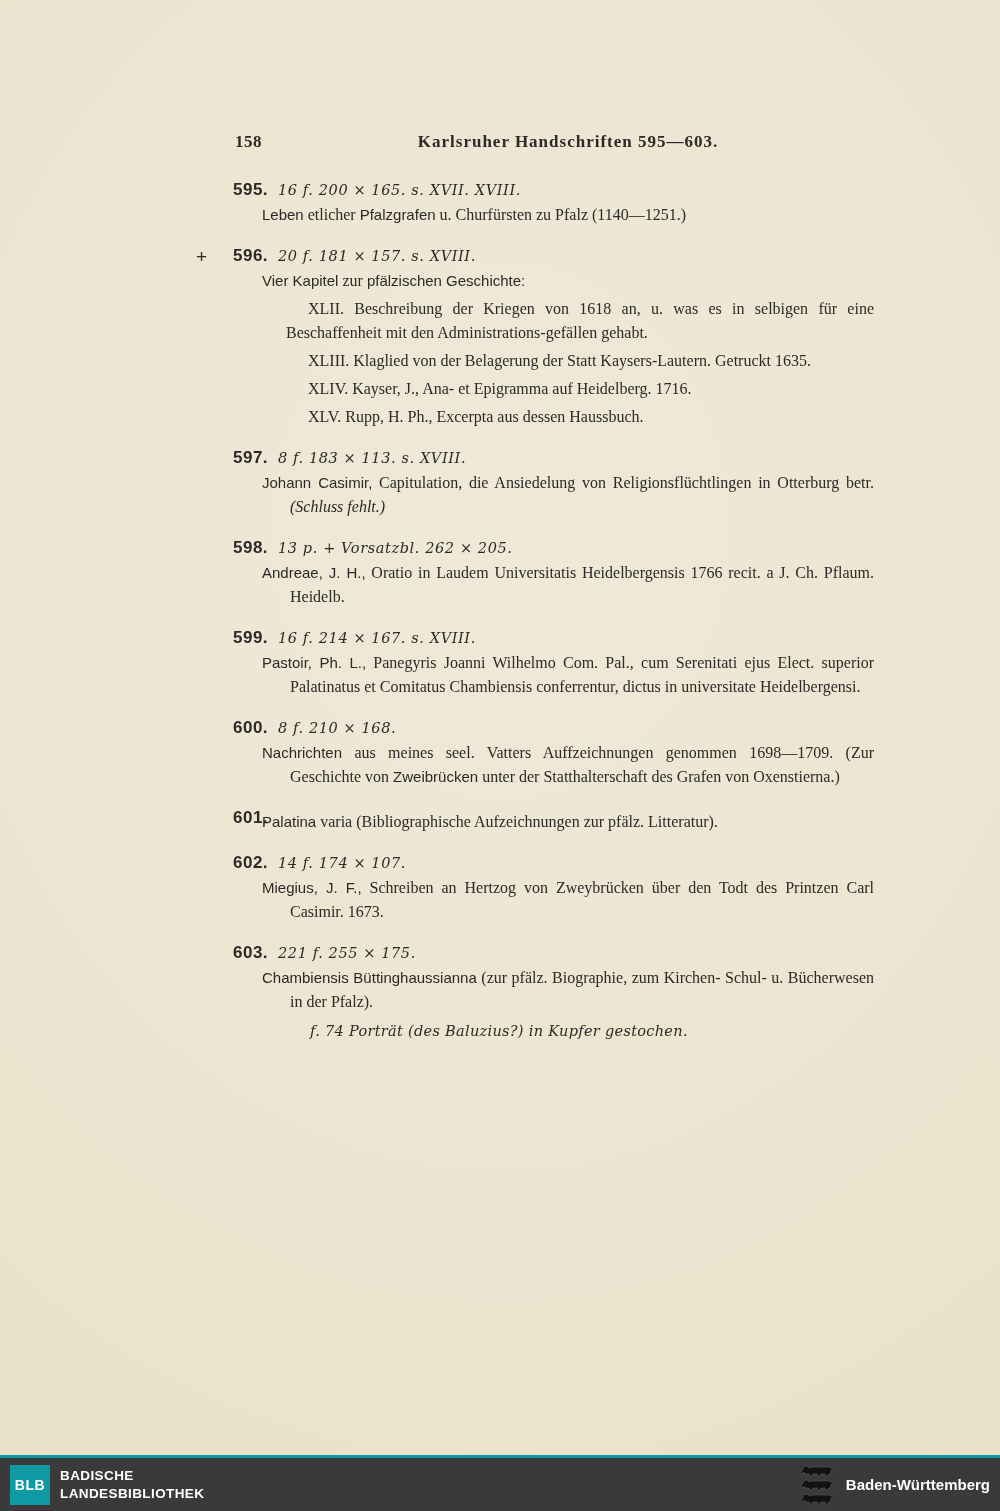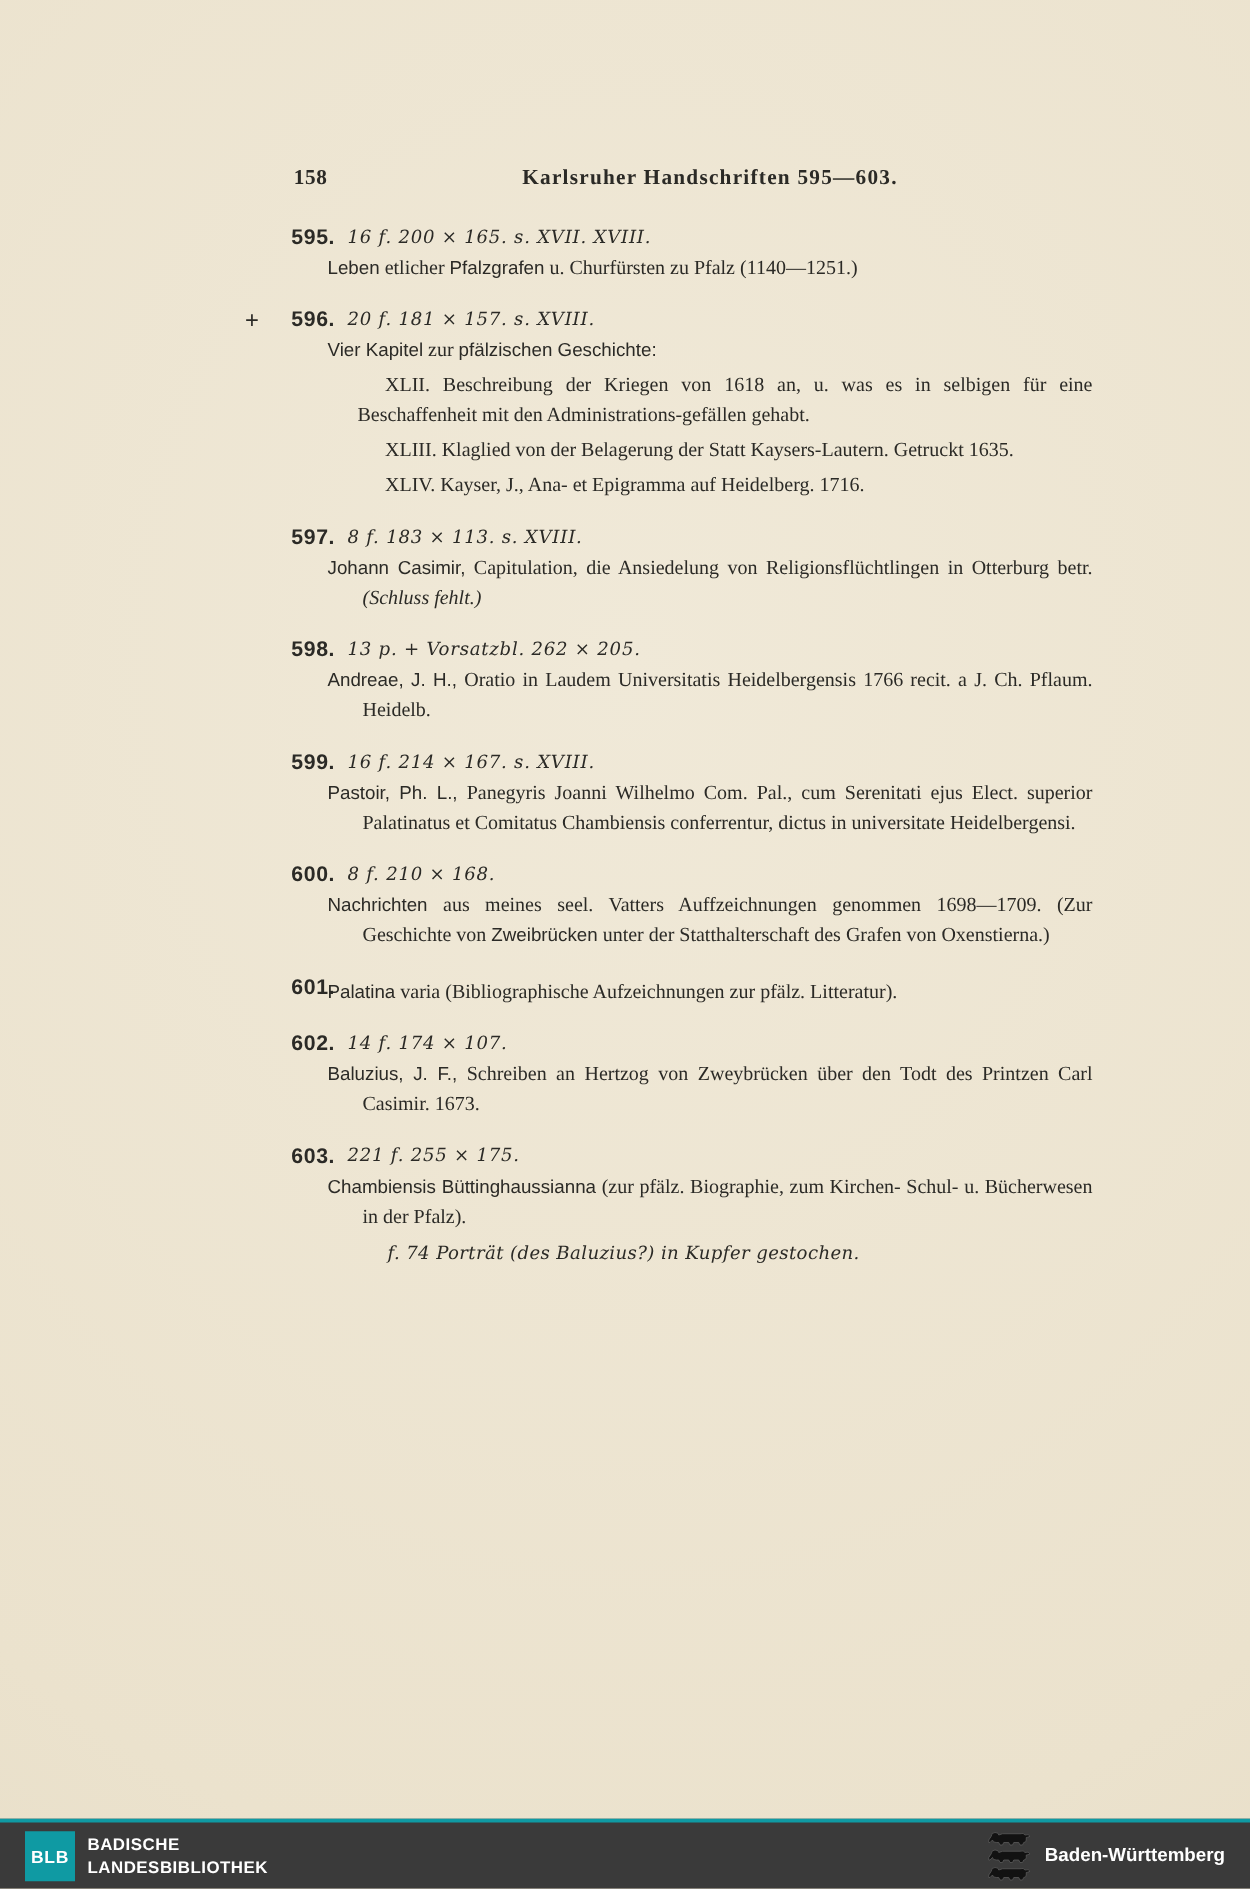--- a/index.html
+++ b/index.html
@@ -63,21 +63,21 @@
     font-family: "Liberation Sans", sans-serif;
     font-weight: 400; font-size: 15px;
   }
   .ital { font-style: italic; }
   
   .footer {
     position: absolute; left: 0; bottom: 0; width: 1000px; height: 56px;
     background: #3a3a3a;
     border-top: 3px solid #0f9aa3;
     display: flex; align-items: center; justify-content: space-between;
-    padding: 0 20px;
+    padding: 0 10px;
     font-family: "Liberation Sans", sans-serif;
   }
   .footer-left { display: flex; align-items: center; gap: 10px; }
   .blb-logo {
     width: 40px; height: 40px; background: #0f9aa3; color: #ffffff;
     font-weight: 700; font-size: 14px; letter-spacing: 0.5px;
     display: flex; align-items: center; justify-content: center;
   }
   .lib-name {
     color: #ffffff; font-weight: 700; font-size: 13.5px;
@@ -104,20 +104,21 @@
           <p class="para-main"><span class="bold">Leben</span><span> etlicher </span><span class="bold">Pfalzgrafen</span><span> u. Churfürsten zu Pfalz (1140—1251.)</span></p>
         </div>
         <div class="entry">
           <span class="plus">+</span>
           <span class="entry-num">596.</span>
           <div class="collation">20 f. 181 ×  157. s. XVIII.</div>
           <p class="para-main"><span class="bold">Vier Kapitel</span><span> zur </span><span class="bold">pfälzischen Geschichte:</span></p>
           <p class="para-sub"><span>XLII. Beschreibung der Kriegen von 1618 an, u. was es in selbigen für eine Beschaffenheit mit den Administrations-gefällen gehabt.</span></p>
           <p class="para-sub"><span>XLIII. Klaglied von der Belagerung der Statt Kaysers-Lautern. Getruckt 1635.</span></p>
           <p class="para-sub"><span>XLIV. Kayser, J., Ana- et Epigramma auf Heidelberg.  1716.</span></p>
+          <p class="para-sub"><span>XLV. Rupp, H. Ph., Excerpta aus dessen Haussbuch.</span></p>
         </div>
         <div class="entry">
           <span class="entry-num">597.</span>
           <div class="collation">8 f. 183 × 113. s. XVIII.</div>
           <p class="para-main"><span class="bold">Johann Casimir,</span><span> Capitulation, die Ansiedelung von Religionsflüchtlingen in Otterburg betr. </span><span class="ital">(Schluss fehlt.)</span></p>
         </div>
         <div class="entry">
           <span class="entry-num">598.</span>
           <div class="collation">13 p. + Vorsatzbl. 262 × 205.</div>
           <p class="para-main"><span class="bold">Andreae, J. H.,</span><span> Oratio in Laudem Universitatis Heidelbergensis 1766 recit. a J. Ch. Pflaum. Heidelb.</span></p>
@@ -132,21 +133,21 @@
           <div class="collation">8 f. 210 × 168.</div>
           <p class="para-main"><span class="bold">Nachrichten</span><span> aus meines seel. Vatters Auffzeichnungen genommen 1698—1709. (Zur Geschichte von </span><span class="bold">Zweibrücken</span><span> unter der Statthalterschaft des Grafen von Oxenstierna.)</span></p>
         </div>
         <div class="entry">
           <span class="entry-num">601.</span>
           <p class="para-main"><span class="bold">Palatina</span><span> varia (Bibliographische Aufzeichnungen zur pfälz. Litteratur).</span></p>
         </div>
         <div class="entry">
           <span class="entry-num">602.</span>
           <div class="collation">14 f. 174 × 107.</div>
-          <p class="para-main"><span class="bold">Baluzius, J. F.,</span><span> Schreiben an Hertzog von Zweybrücken über den Todt des Printzen Carl Casimir. 1673.</span></p>
+          <p class="para-main"><span class="bold">Miegius, J. F.,</span><span> Schreiben an Hertzog von Zweybrücken über den Todt des Printzen Carl Casimir. 1673.</span></p>
         </div>
         <div class="entry">
           <span class="entry-num">603.</span>
           <div class="collation">221 f. 255 × 175.</div>
           <p class="para-main"><span class="bold">Chambiensis Büttinghaussianna</span><span> (zur pfälz. Biographie, zum Kirchen- Schul- u. Bücherwesen in der Pfalz).</span></p>
           <p class="para-note"><span>f. 74 Porträt (des Baluzius?) in Kupfer gestochen.</span></p>
         </div>
       </div>
   </div>
 

